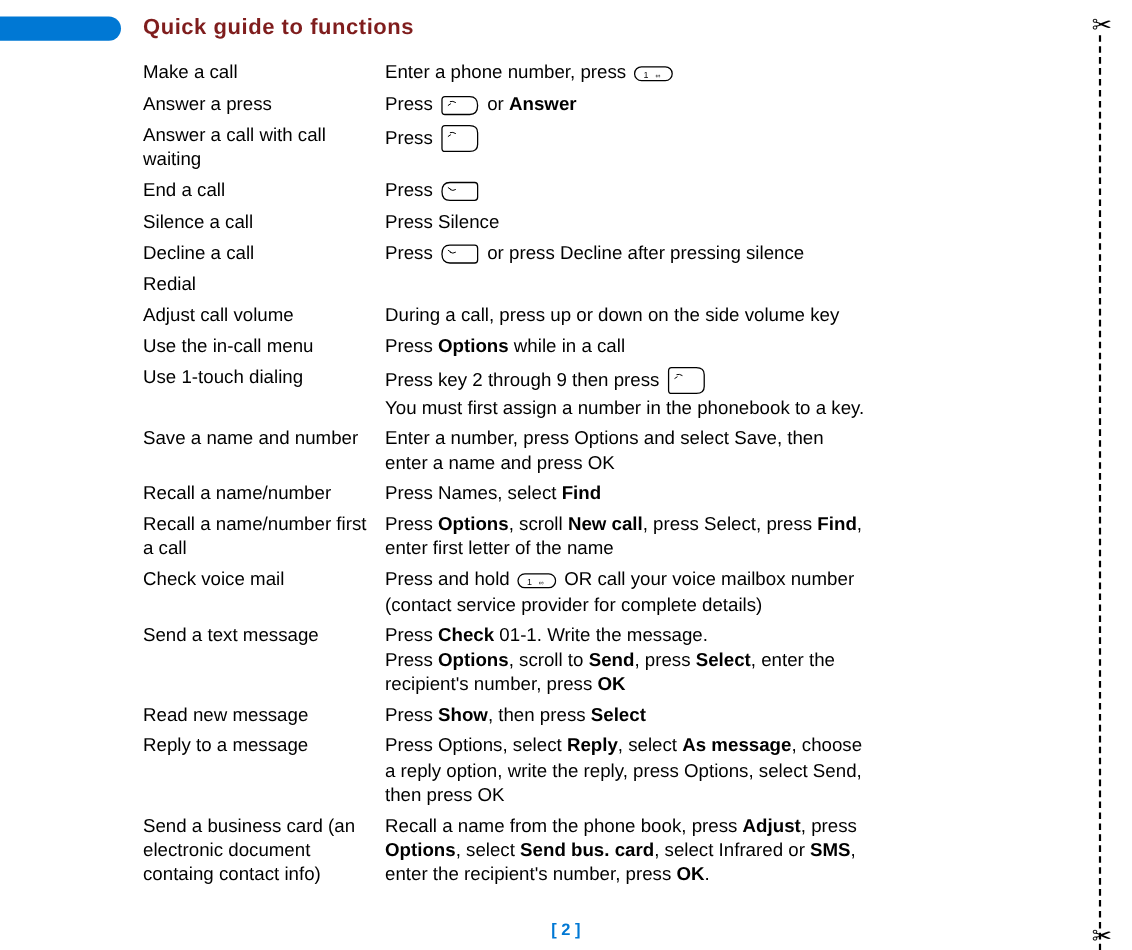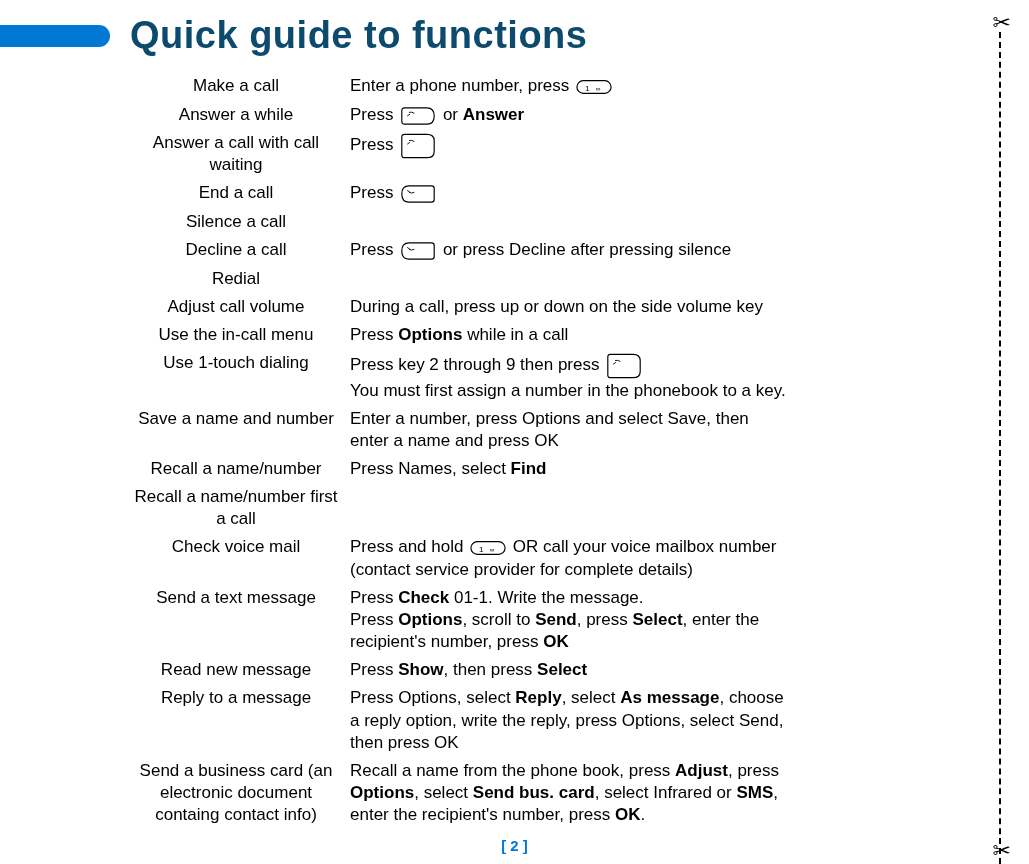--- a/index.html
+++ b/index.html
@@ -21,41 +21,40 @@
       margin-bottom: 18px;
     }
     .header-bar {
       width: 110px;
       height: 22px;
       background: #0078d4;
       border-radius: 0 11px 11px 0;
       margin-right: 20px;
     }
     .title {
-      color: #0c4a6e;
-      font-size: 38px;
+      color: #7f1d1d;
+      font-size: 20px;
       font-weight: bold;
       letter-spacing: 0.5px;
     }
     .content {
       margin-left: 130px;
       font-size: 17px;
       color: #000;
       line-height: 1.3;
     }
     .row {
       display: flex;
       margin-bottom: 6px;
       align-items: flex-start;
     }
     .col-action {
       width: 220px;
       flex-shrink: 0;
       padding-right: 8px;
-      text-align: center;
     }
     .col-desc {
       width: 440px;
     }
     .bold {
       font-weight: bold;
       margin-top: 32px;
     }
     .key-icon {
       display: inline-block;
@@ -119,21 +118,21 @@
     <div class="col-desc">
       <span>Enter a phone number, press </span><span class="key-icon"><svg class="key-shape" viewBox="0 0 40 20">
             <rect x="1" y="3" width="38" height="14" rx="7" fill="none" stroke="#000" stroke-width="1.3"></rect>
             <text x="10" y="14" font-size="9" font-family="Arial">1</text>
             <text x="22" y="14" font-size="7" font-family="Arial">∞</text>
           </svg></span>
     </div>
   </div>
 
   <div class="row">
-    <div class="col-action">Answer a while</div>
+    <div class="col-action">Answer a press</div>
     <div class="col-desc">
       <span>Press </span><span class="key-icon"><svg class="key-shape" viewBox="0 0 40 20">
             <path d="M2 4 Q2 1 5 1 L30 1 Q38 1 38 10 Q38 19 30 19 L5 19 Q2 19 2 16 Z" fill="none" stroke="#000" stroke-width="1.3"></path>
             <path d="M10 6 Q13 5 16 7 M8 10 L11 8" fill="none" stroke="#000" stroke-width="1"></path>
           </svg></span><span> or </span><span class="bold">Answer</span>
     </div>
   </div>
 
   <div class="row">
     <div class="col-action">Answer a call with call waiting</div>
@@ -150,20 +149,21 @@
     <div class="col-desc">
       <span>Press </span><span class="key-icon"><svg class="key-shape" viewBox="0 0 40 20">
             <path d="M2 10 Q2 1 10 1 L35 1 Q38 1 38 4 L38 16 Q38 19 35 19 L10 19 Q2 19 2 10 Z" fill="none" stroke="#000" stroke-width="1.3"></path>
             <path d="M10 8 Q13 10 16 8 M8 6 L11 8" fill="none" stroke="#000" stroke-width="1"></path>
           </svg></span>
     </div>
   </div>
 
   <div class="row">
     <div class="col-action">Silence a call</div>
+    <div class="col-desc">Press Silence</div>
   </div>
 
   <div class="row">
     <div class="col-action">Decline a call</div>
     <div class="col-desc">
       <span>Press </span><span class="key-icon"><svg class="key-shape" viewBox="0 0 40 20">
             <path d="M2 10 Q2 1 10 1 L35 1 Q38 1 38 4 L38 16 Q38 19 35 19 L10 19 Q2 19 2 10 Z" fill="none" stroke="#000" stroke-width="1.3"></path>
             <path d="M10 8 Q13 10 16 8 M8 6 L11 8" fill="none" stroke="#000" stroke-width="1"></path>
           </svg></span><span> or press Decline after pressing silence</span>
     </div>
@@ -203,20 +203,23 @@
 
   <div class="row">
     <div class="col-action">Recall a name/number</div>
     <div class="col-desc">
       <span>Press Names, select </span><span class="bold">Find</span>
     </div>
   </div>
 
   <div class="row">
     <div class="col-action">Recall a name/number first a call</div>
+    <div class="col-desc">
+      <span>Press </span><span class="bold">Options</span><span>, scroll </span><span class="bold">New call</span><span>, press Select, press </span><span class="bold">Find</span><span>, enter first letter of the name</span>
+    </div>
   </div>
 
   <div class="row">
     <div class="col-action">Check voice mail</div>
     <div class="col-desc">
       <span>Press and hold </span><span class="key-icon"><svg class="key-shape" viewBox="0 0 40 20">
             <rect x="1" y="3" width="38" height="14" rx="7" fill="none" stroke="#000" stroke-width="1.3"></rect>
             <text x="10" y="14" font-size="9" font-family="Arial">1</text>
             <text x="22" y="14" font-size="7" font-family="Arial">∞</text>
           </svg></span><span> OR call your voice mailbox number (contact service provider for complete details)</span>

